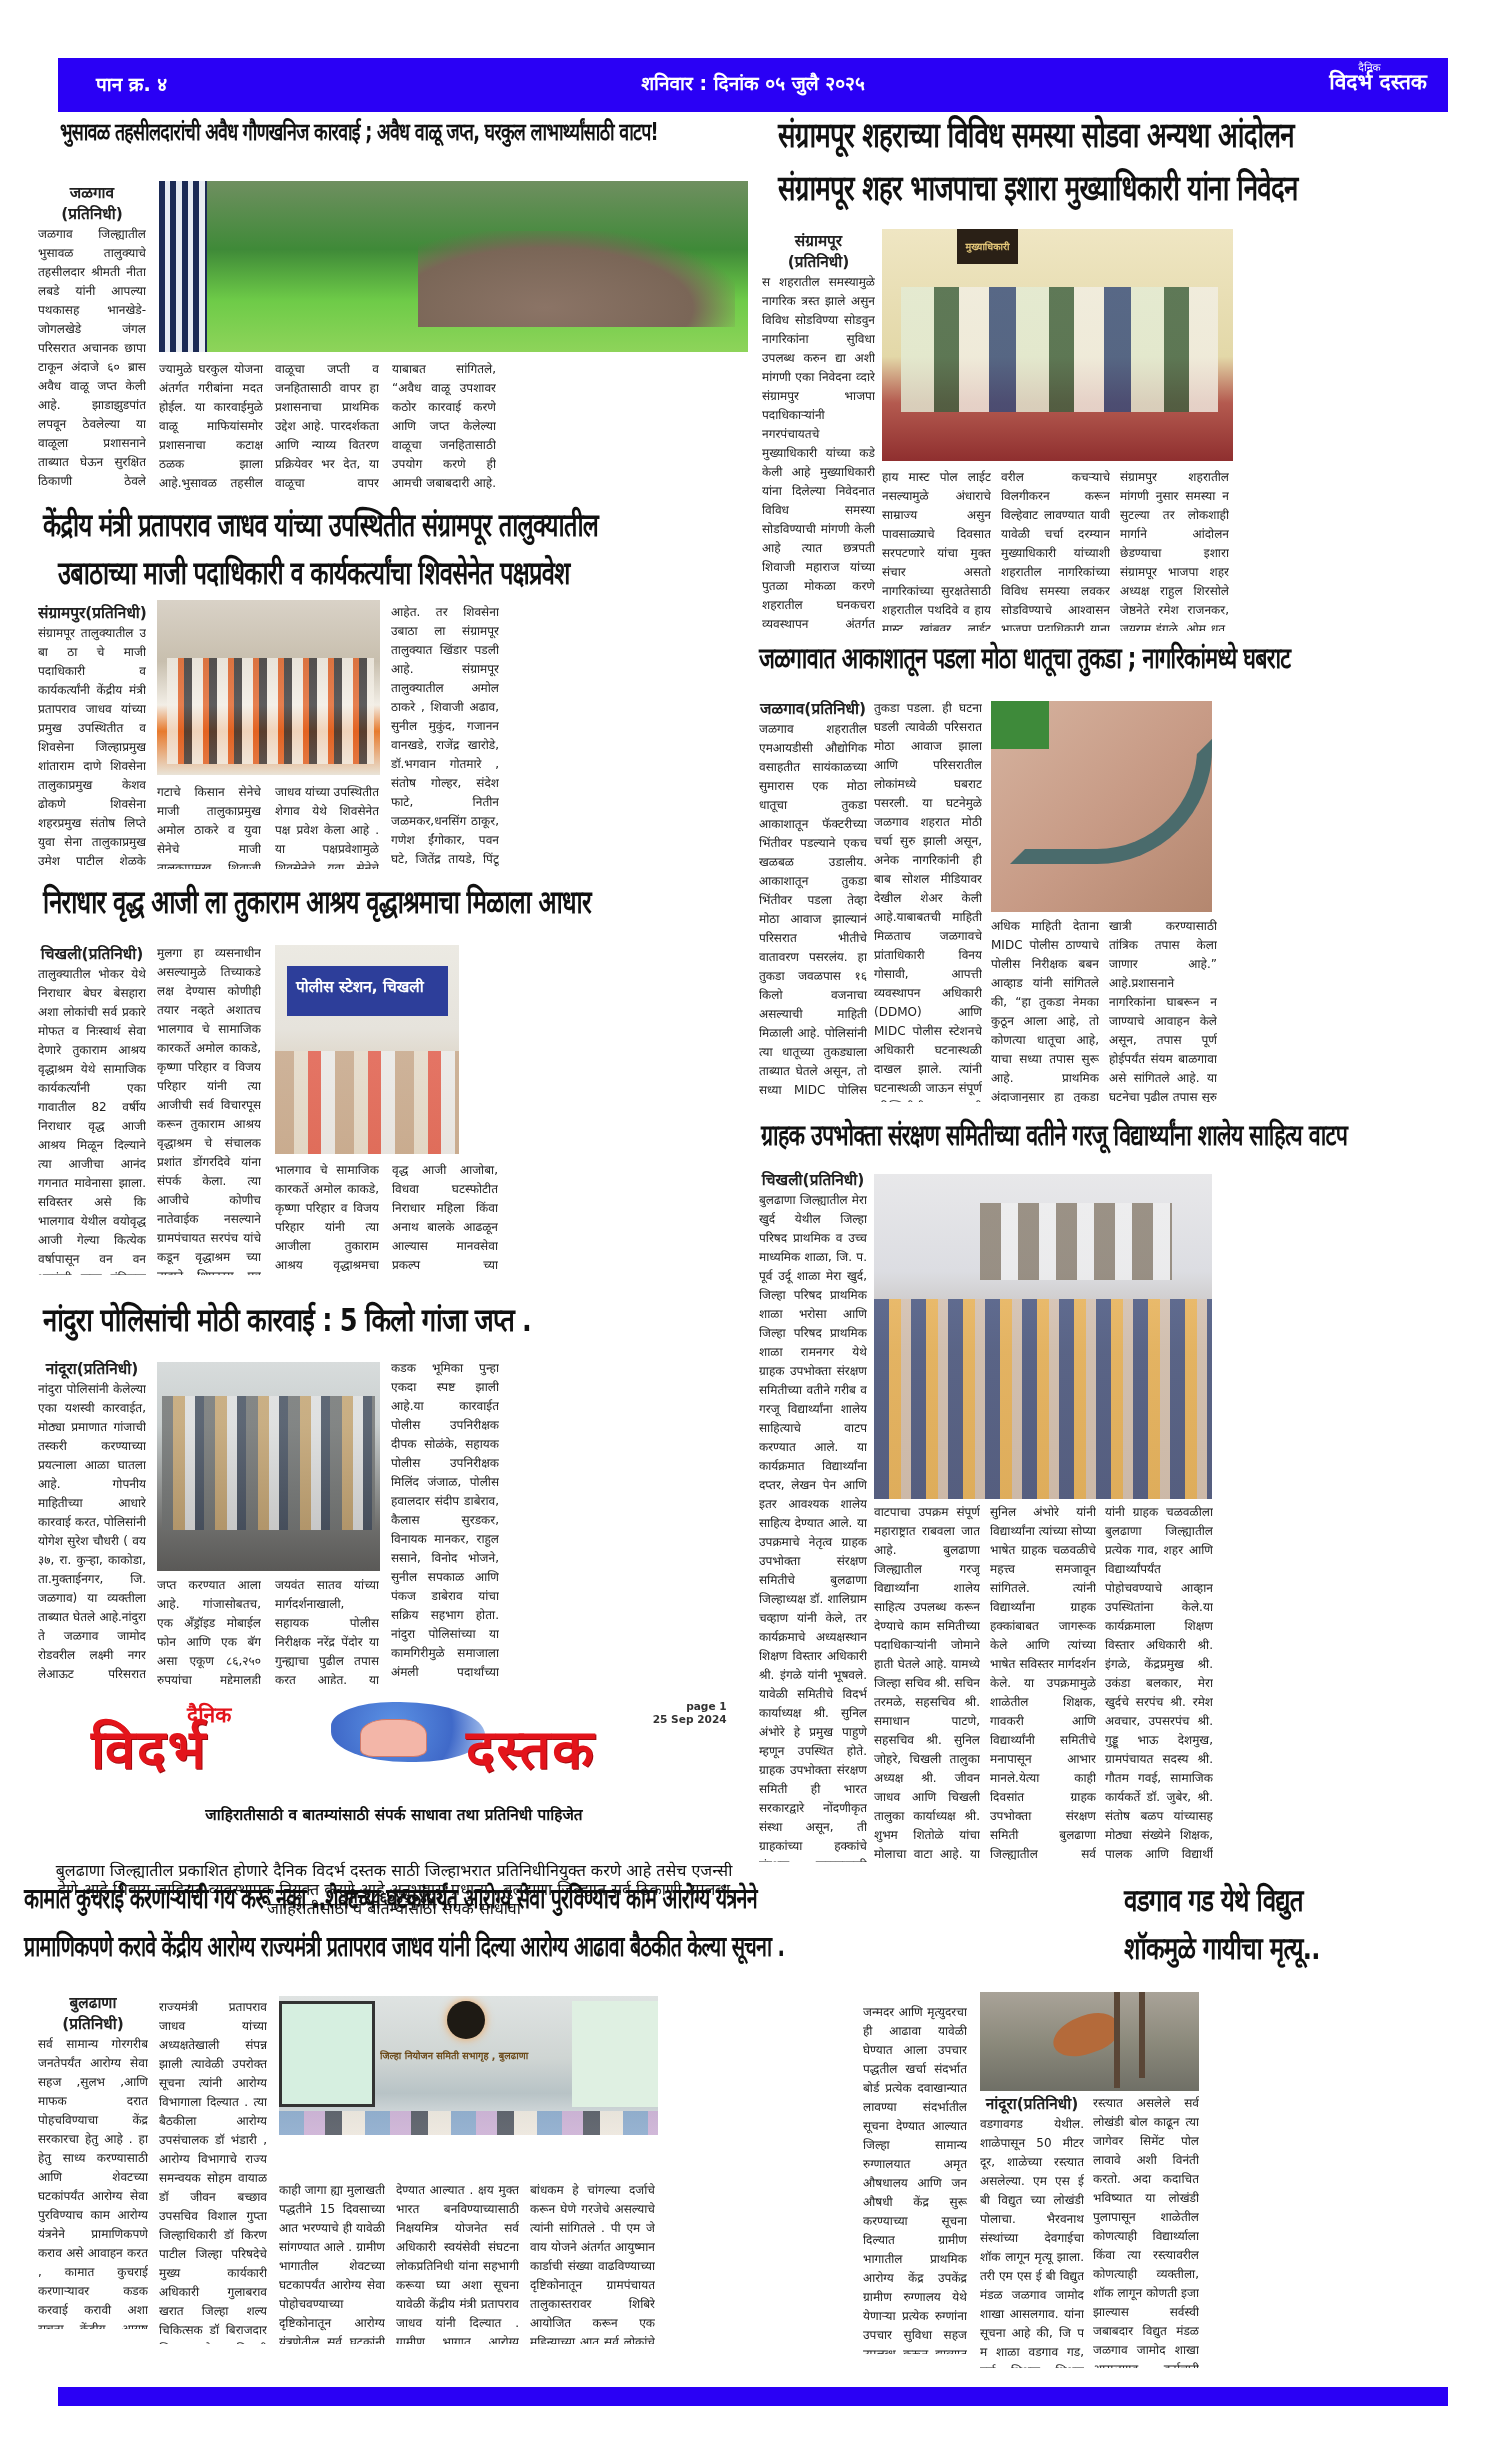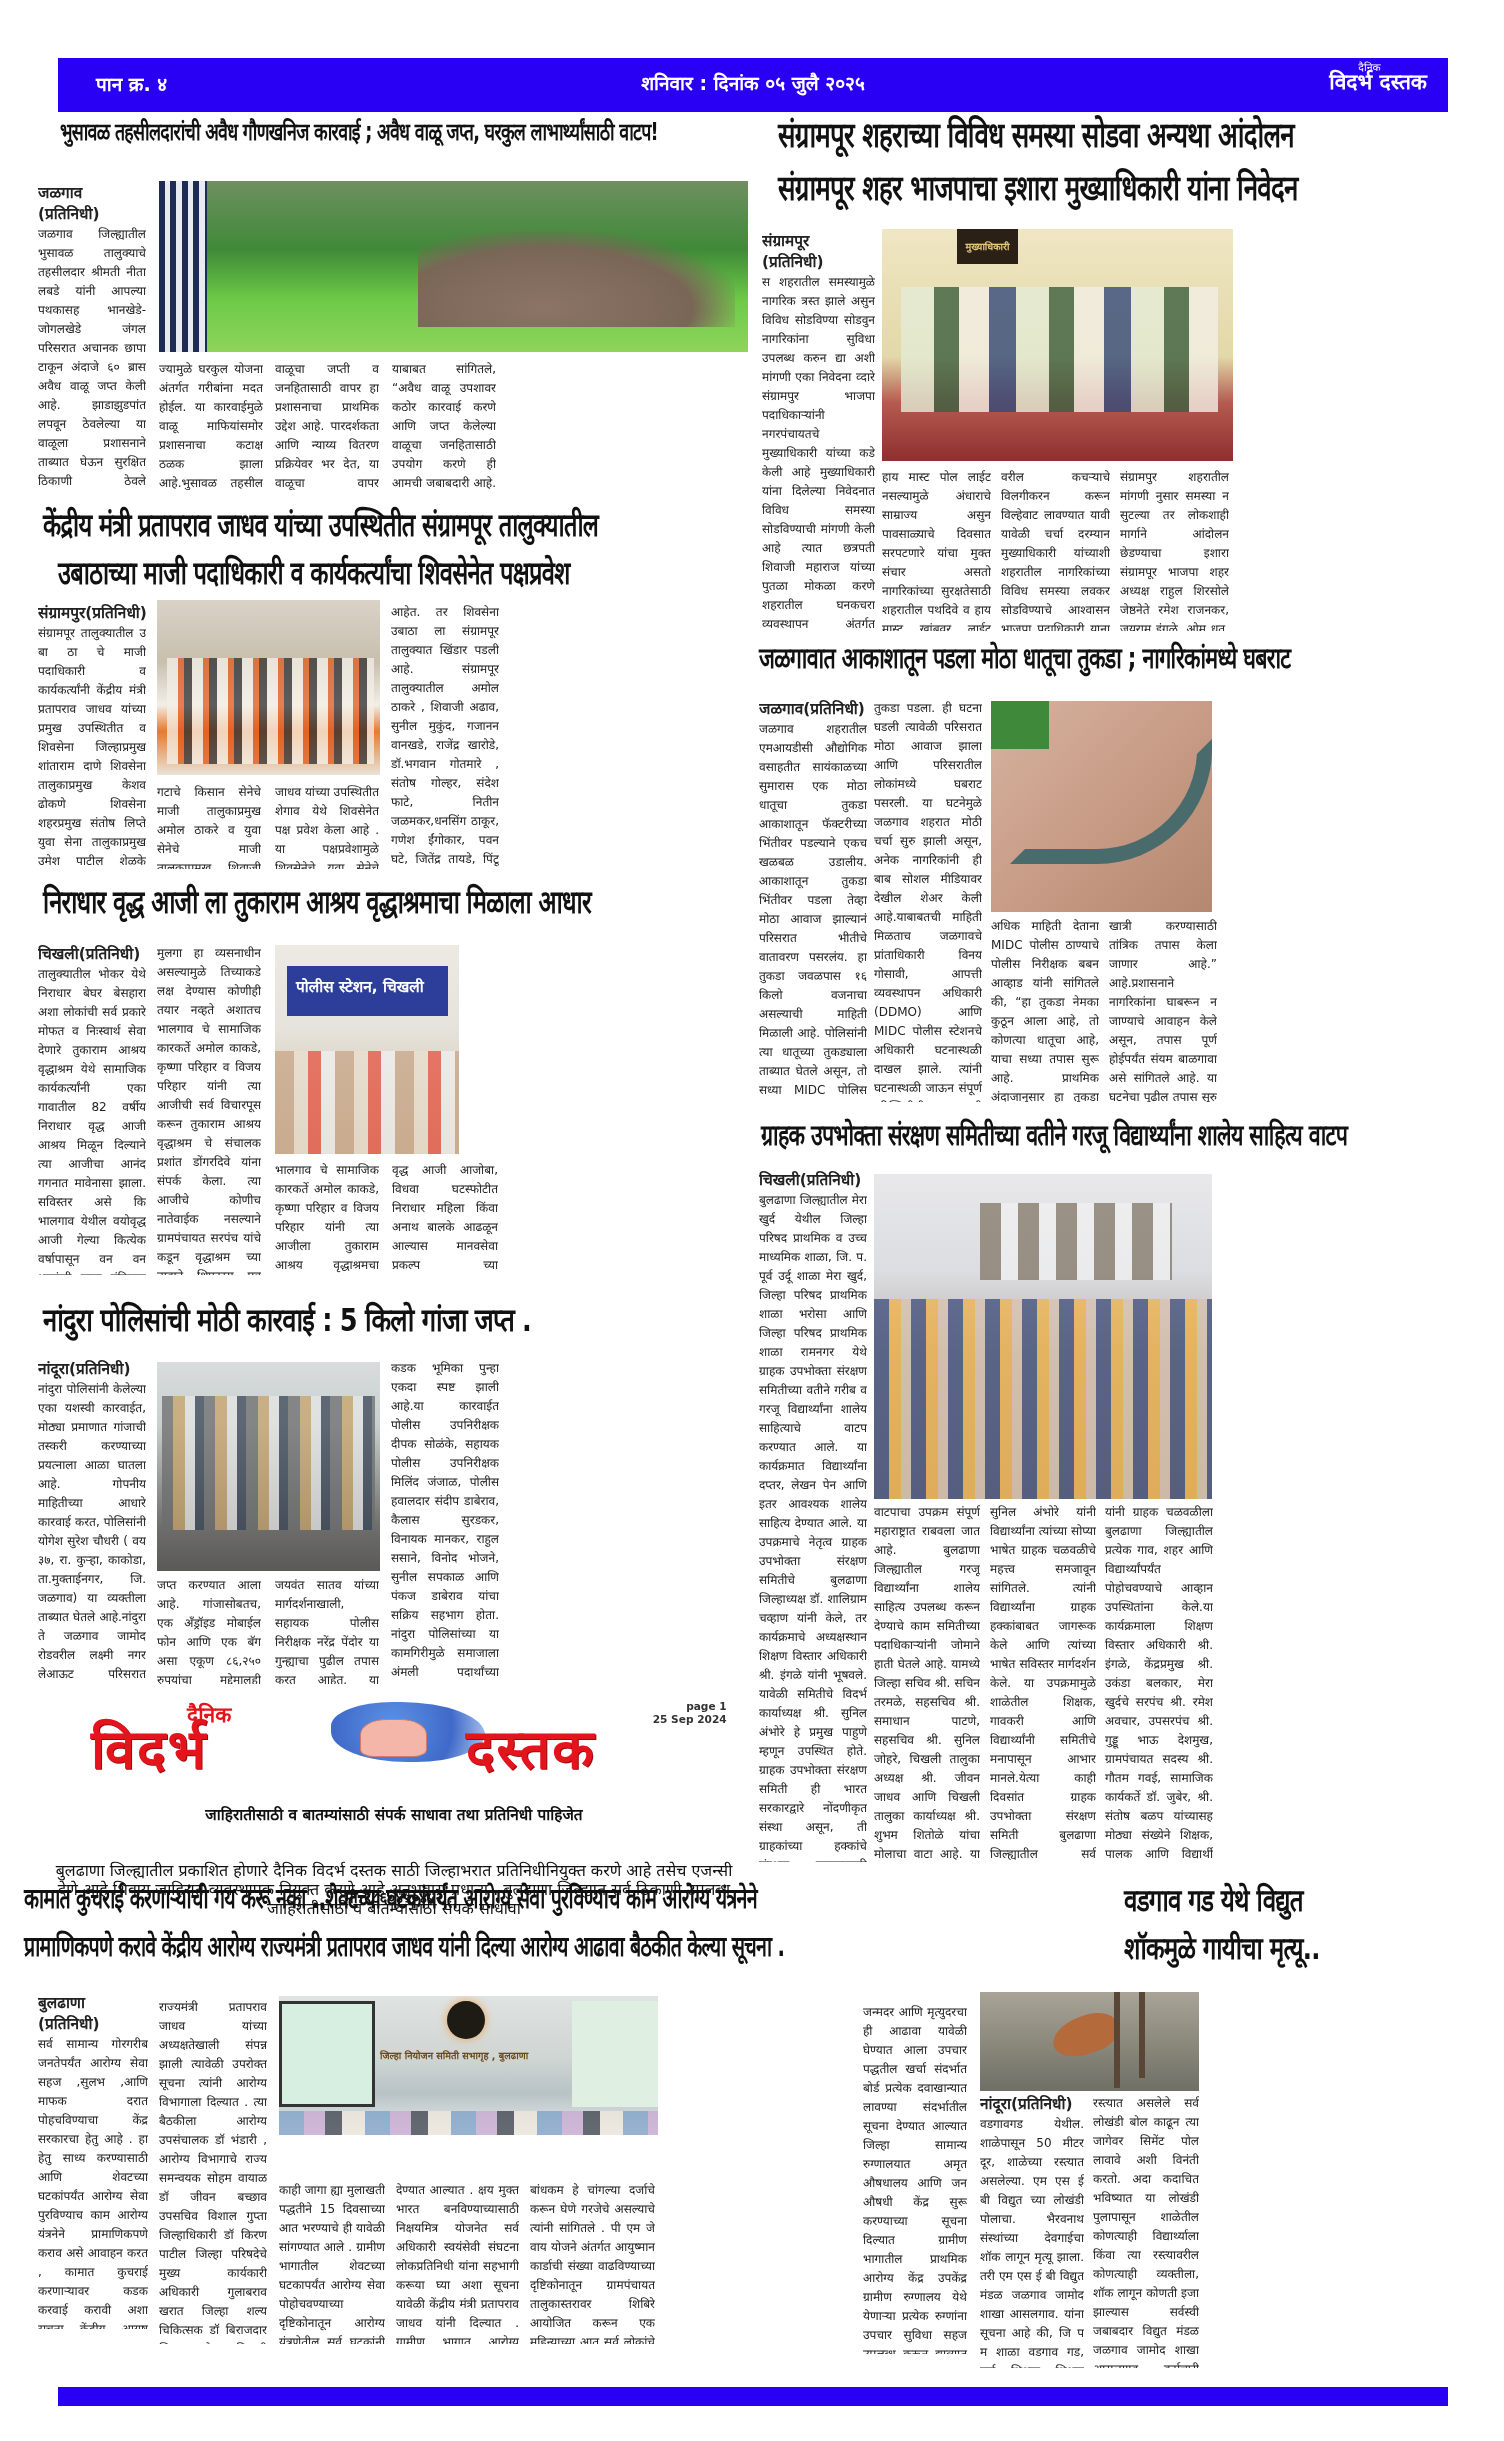--- a/index.html
+++ b/index.html
@@ -8,21 +8,21 @@
   .abs { position: absolute; }
   .topbar { left: 58px; top: 58px; width: 1390px; height: 54px; background: #2a00f5; color: #fff; }
   .topbar .pg { position: absolute; left: 38px; top: 12.5px; font-size: 19px; font-weight: bold; }
   .topbar .dt { position: absolute; left: 0; width: 100%; top: 11.5px; text-align: center; font-size: 19px; font-weight: bold; }
   .topbar .mast { position: absolute; right: 21px; top: 3.8px; text-align: center; line-height: 1; }
   .topbar .mast .sm { font-size: 10.6px; display: block; margin-left: -17.3px; }
   .topbar .mast .lg { font-size: 21px; font-weight: bold; }
   .bottombar { left: 58px; top: 2387px; width: 1390px; height: 19px; background: #2a00f5; }
   .hl { font-family: "DejaVu Sans", sans-serif; font-weight: bold; color: #111; white-space: nowrap; letter-spacing: -1px; line-height: 1.15; transform-origin: left top; }
   .col { font-family: "DejaVu Sans", sans-serif; font-size: 12px; line-height: 19px; text-align: justify; color: #222; overflow: hidden; }
-  .dl { font-weight: bold; font-size: 15.4px; line-height: 21px; display: block; text-align: left; }
+  .dl { font-weight: bold; font-size: 15.4px; line-height: 21px; display: block; text-align: center; }
   .photo { overflow: hidden; }
   .ad-logo { left: 43px; top: 1700px; width: 701px; height: 69px; }
   .ad-logo .small { position: absolute; left: 144px; top: 0; color: #e3141b; font-weight: bold; font-size: 21px; }
   .ad-logo .big { position: absolute; left: 48px; top: 9.6px; color: #e3141b; font-weight: bold; font-size: 54px; letter-spacing: 1.9px; text-shadow: 1px 1px 0 #9c0a10; }
   .ad-logo .big2 { position: absolute; left: 423px; top: 9.6px; color: #e3141b; font-weight: bold; font-size: 54px; letter-spacing: 1.9px; text-shadow: 1px 1px 0 #9c0a10; }
   .ad-logo .pgtag { position: absolute; right: 17.3px; top: 0px; font-size: 10.6px; color: #333; font-weight: bold; text-align: right; line-height: 12.5px; }
   .ad-logo .splash { position: absolute; left: 288px; top: 1.9px; width: 154px; height: 60px; border-radius: 40% 55% 45% 50%; background: radial-gradient(circle at 40% 40%, #3f7fe0, #1e4fbf 60%, #a6c3f0 100%); opacity: .85; }
   .ad-logo .hand { position: absolute; left: 317px; top: 19px; width: 67px; height: 38px; border-radius: 40% 40% 20% 20%; background: #f3b6a8; border: 1px solid #d07a6a; }
   .ad-text { left: 48px; width: 692px; text-align: center; color: #111; margin-top: 38px; }
 </style>

